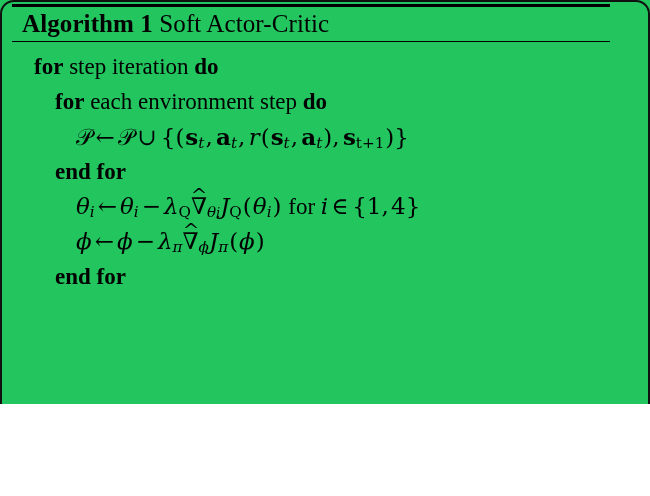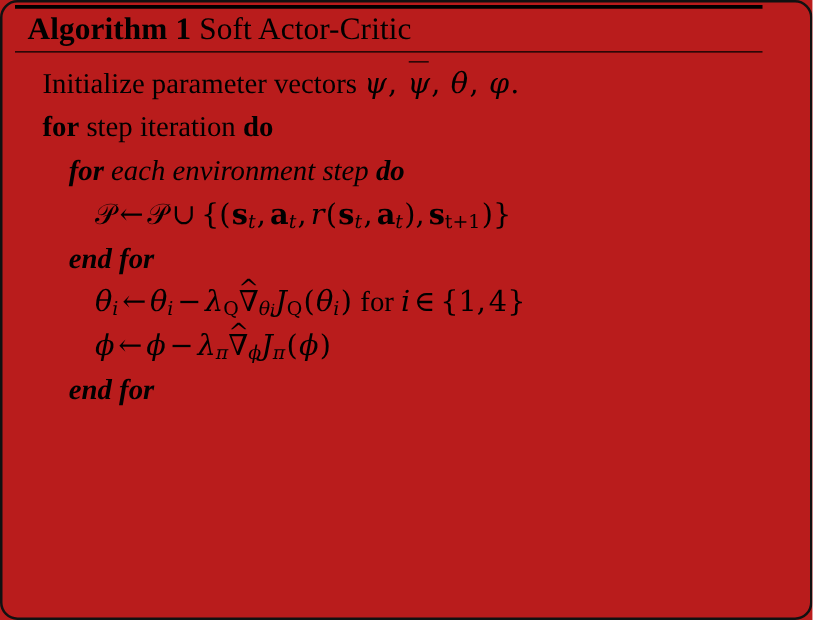--- a/index.html
+++ b/index.html
@@ -3,22 +3,22 @@
 <meta charset="utf-8">
 <style>
   html, body {
     margin: 0;
     padding: 0;
     background: #ffffff;
   }
   #page {
     position: relative;
     width: 650px;
-    height: 496px;
-    background: #b91c1c;
+    height: 404px;
+    background: #22c55e;
     overflow: hidden;
     font-family: "Liberation Serif", "DejaVu Serif", serif;
     color: #000000;
     box-sizing: border-box;
   }
   
   #outer-frame {
     position: absolute;
     left: 0px;
     top: 0px;
@@ -58,21 +58,21 @@
   #algo-body {
     padding-top: 7px;
   }
   .line {
     font-size: 23px;
     line-height: 35px;
     height: 35px;
     white-space: nowrap;
   }
   .ind1 { padding-left: 22px; }
-  .ind2 { padding-left: 43px; font-style: italic; }
+  .ind2 { padding-left: 43px; }
   .ind3 { padding-left: 64px; }
   .kw { font-weight: bold; }
   
   .math {
     font-family: "DejaVu Serif", "Liberation Serif", serif;
     font-style: italic;
     font-size: 23px;
   }
   .math .up { font-style: normal; }
   .math .bf { font-weight: bold; font-style: normal; }
@@ -135,29 +135,20 @@
 
     <div id="algo-title">
       <span class="kw">Algorithm 1</span>
       <span>Soft Actor-Critic</span>
     </div>
 
     <div class="rule-thin"></div>
 
     <div id="algo-body">
 
-      <div class="line ind1">
-        <span>Initialize parameter vectors</span>
-        <span class="math">
-          <span>ψ</span><span class="opn">,</span>
-          <span class="ovl">ψ</span><span class="opn">,</span>
-          <span>θ</span><span class="opn">,</span>
-          <span>φ</span><span class="opn">.</span>
-        </span>
-      </div>
 
       <div class="line ind1">
         <span class="kw">for</span>
         <span>step iteration</span>
         <span class="kw">do</span>
       </div>
 
       <div class="line ind2">
         <span class="kw">for</span>
         <span>each environment step</span>

